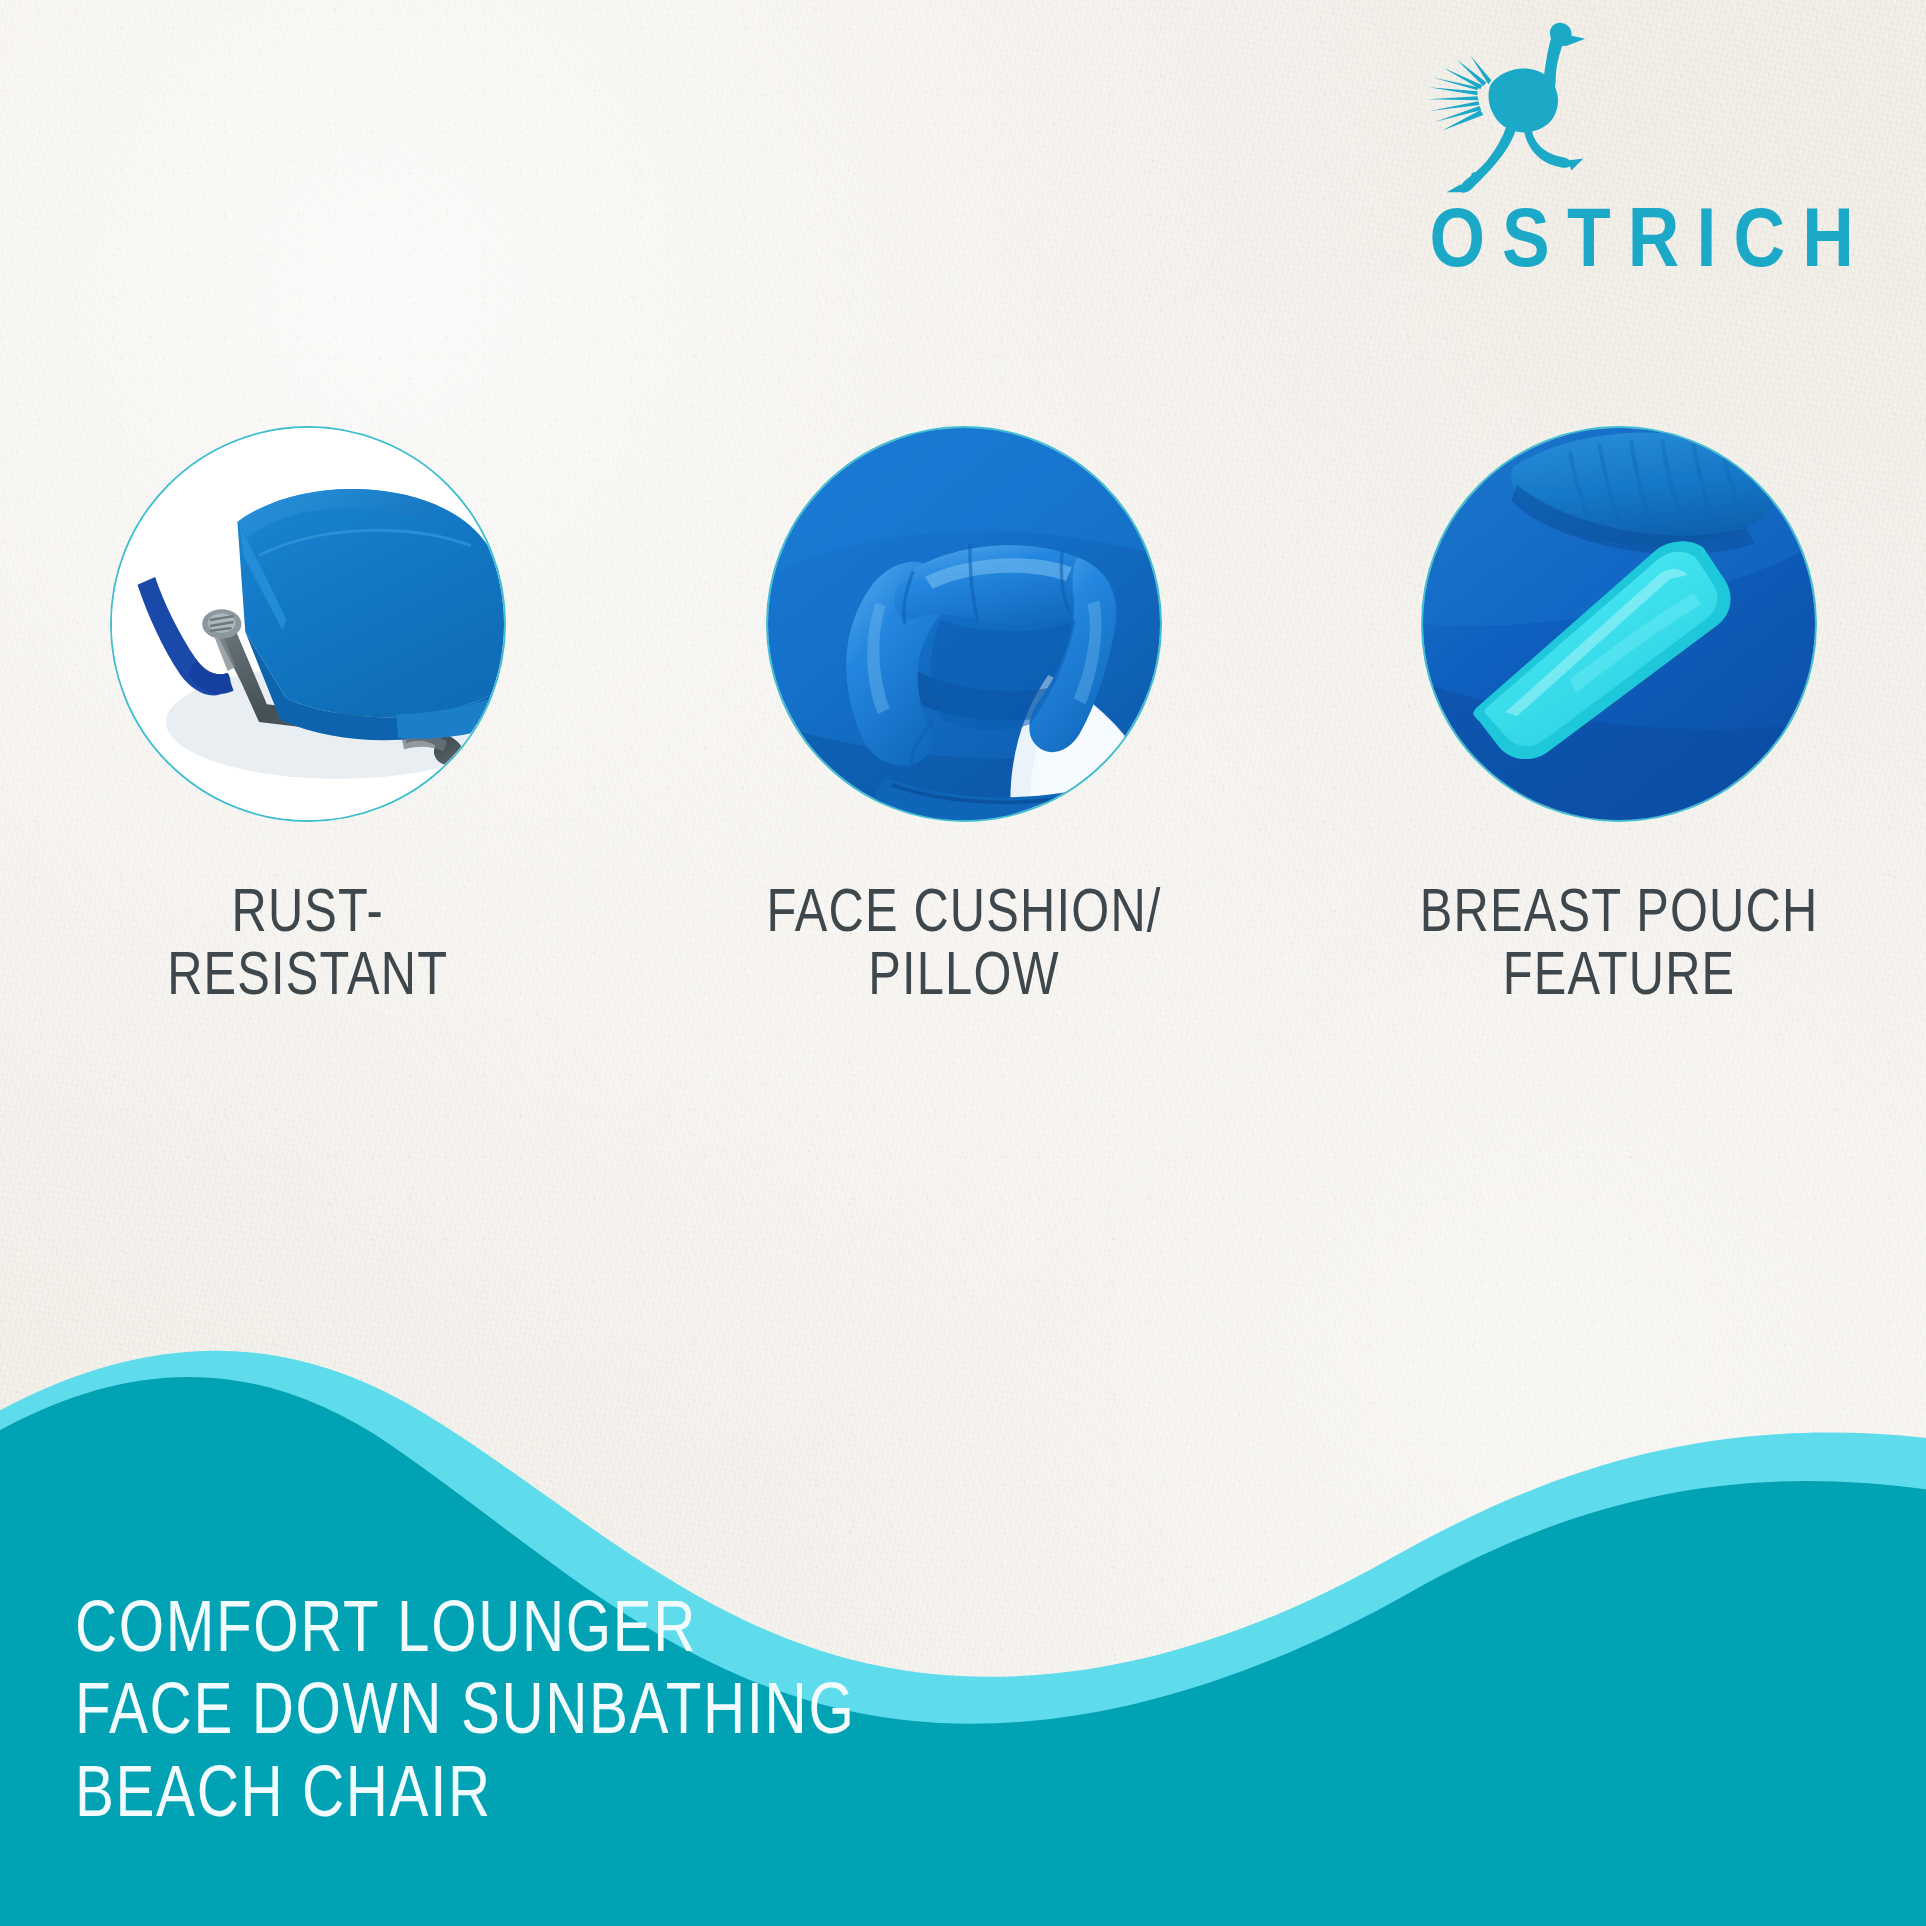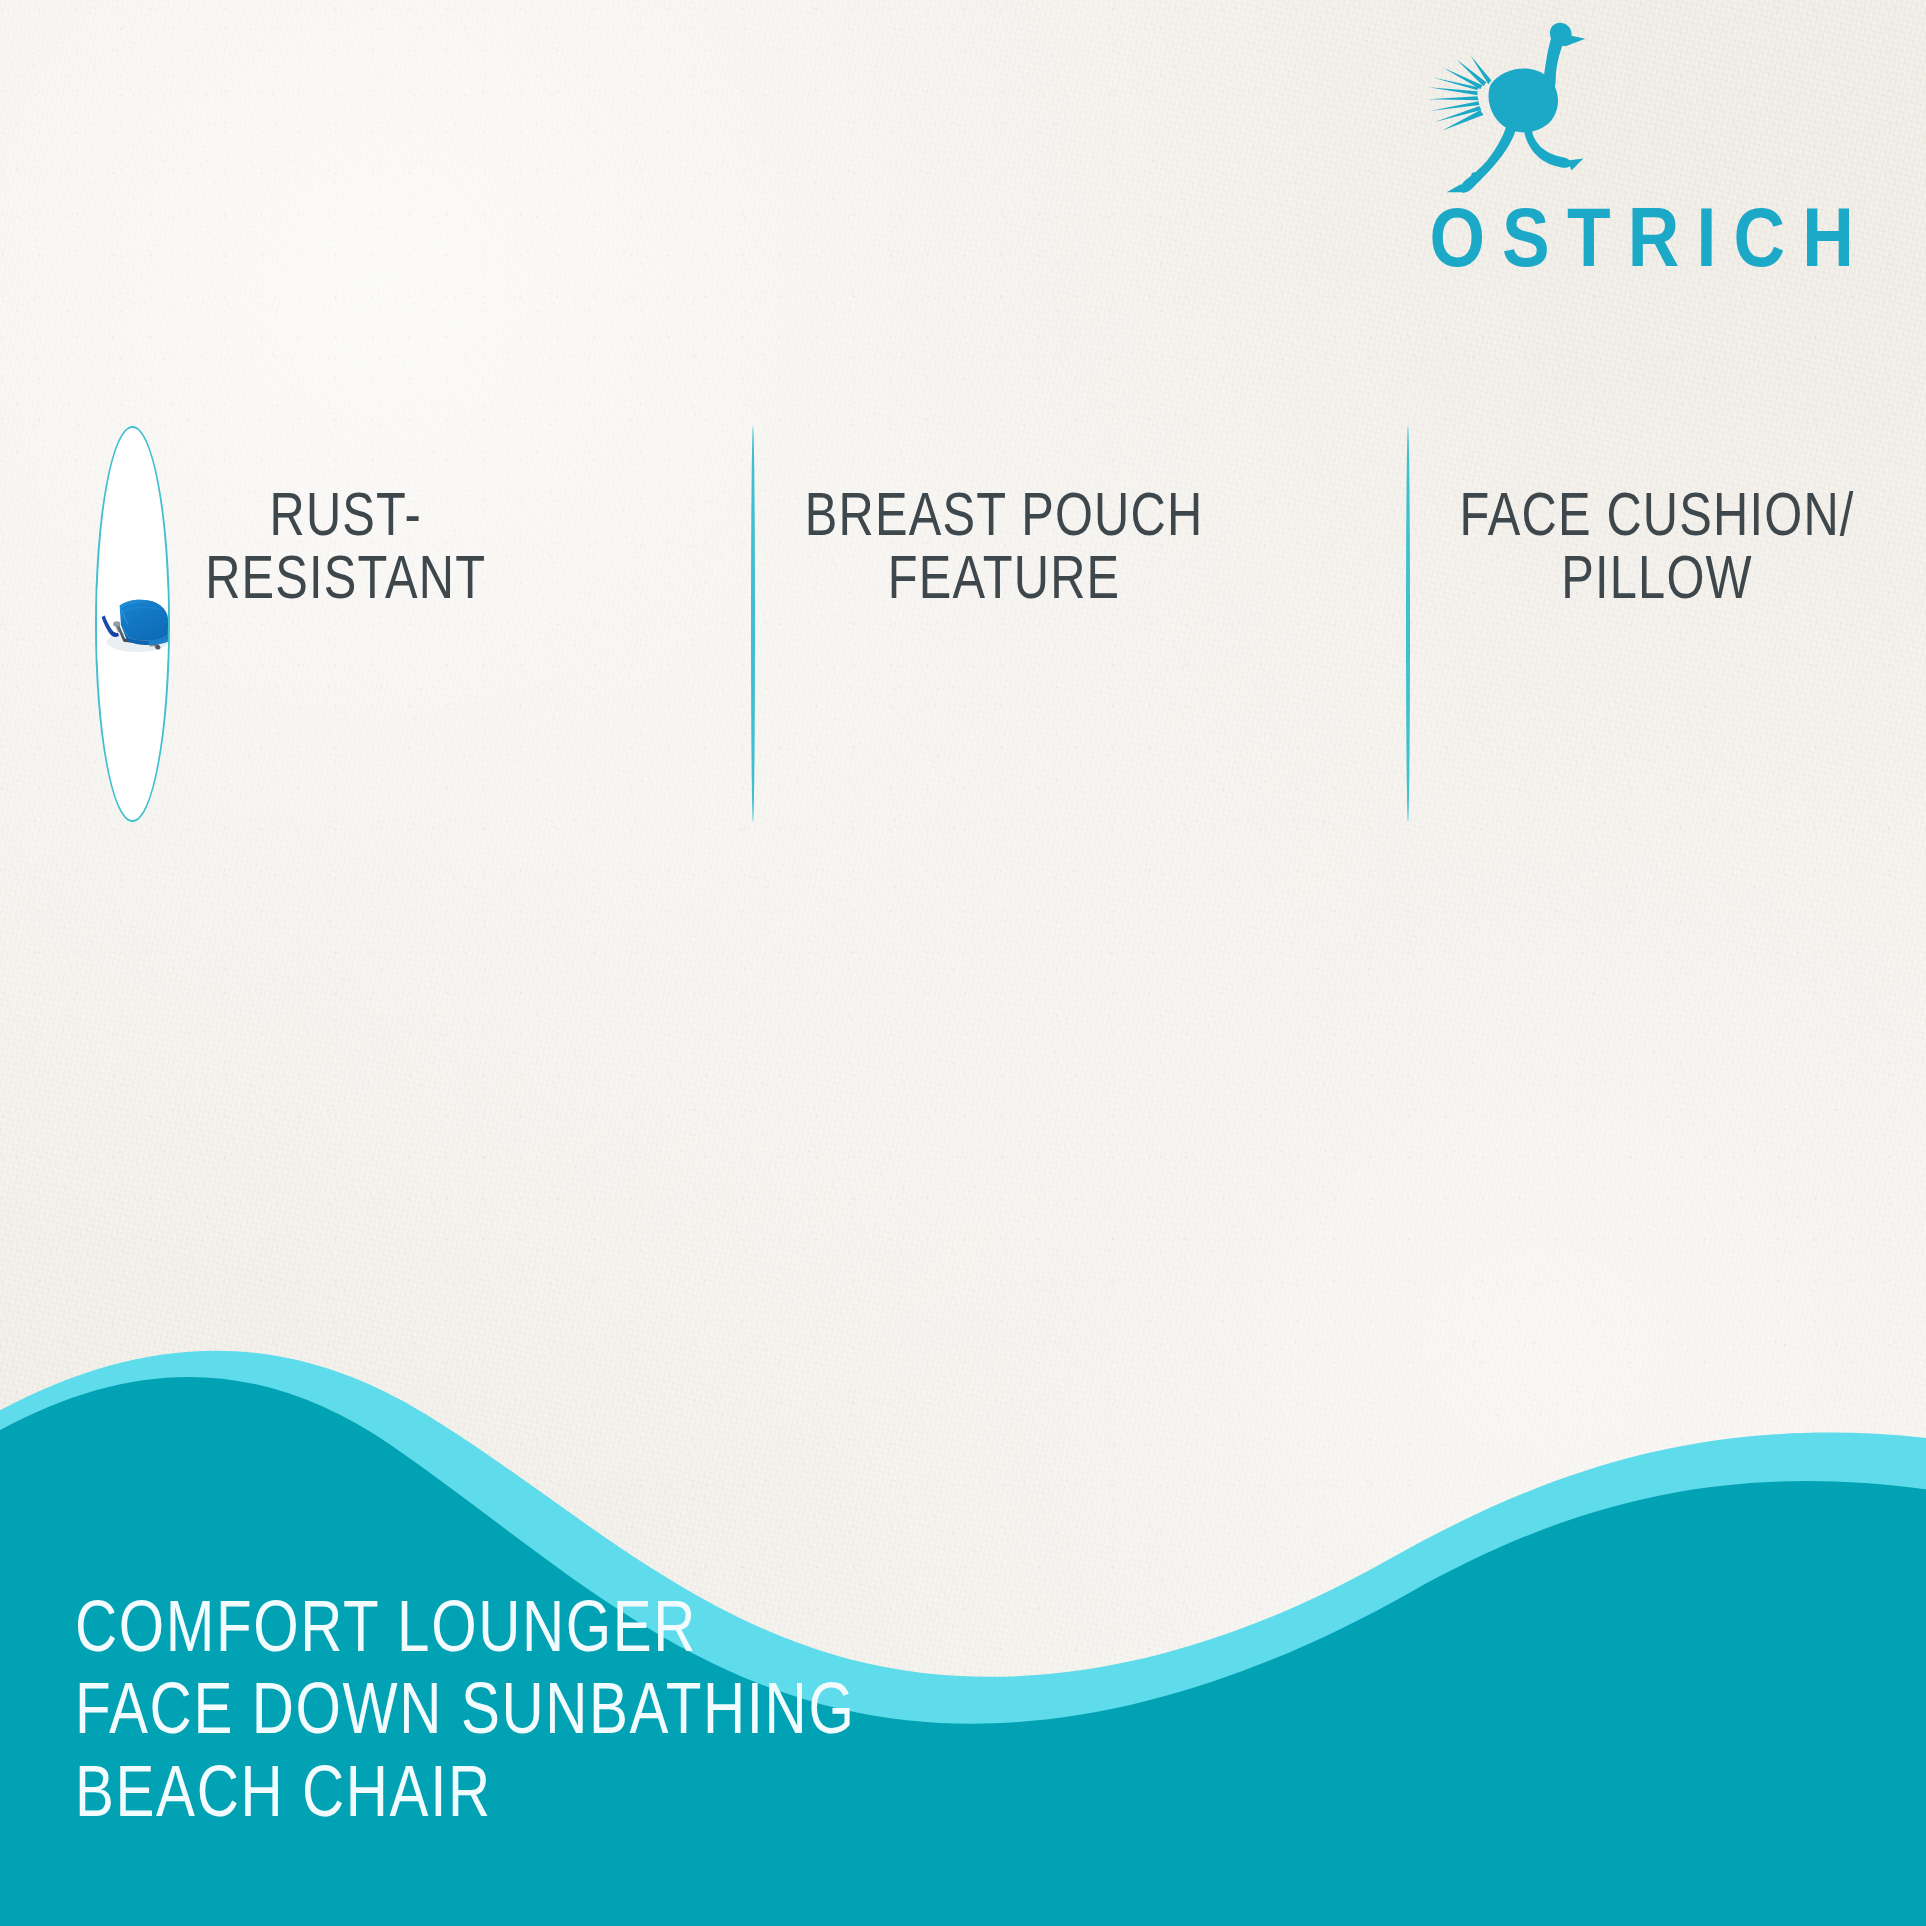--- a/index.html
+++ b/index.html
@@ -47,21 +47,21 @@
     line-height:1;
     transform:scaleX(.86);transform-origin:100% 50%;
   }
 
   
   #features{
     position:absolute;left:0;top:426px;width:1927px;height:733px;
     display:flex;justify-content:space-between;
     padding:0 95px;box-sizing:border-box;
   }
-  .feature{width:426px;display:flex;flex-direction:row;align-items:flex-start;}
+  .feature{width:426px;display:flex;flex-direction:column;align-items:center;}
   .circle{
     width:396px;height:396px;border-radius:50%;
     border:2px solid #3fbfd0;
     overflow:hidden;position:relative;
     background:#ffffff;
     box-sizing:border-box;
   }
   .circle svg{display:block;width:100%;height:100%;}
   .caption{
     margin-top:57px;
@@ -200,20 +200,87 @@
     <div class="caption">
       <span>RUST-</span>
       <span>RESISTANT</span>
     </div>
   </div>
 
   <div class="feature">
     <div class="circle">
       <svg viewBox="0 0 400 400" xmlns="http://www.w3.org/2000/svg" aria-hidden="true">
         <defs>
+          <linearGradient id="f3bg" x1="0" y1="0" x2="0.8" y2="1">
+            <stop offset="0" stop-color="#1b7ad3"></stop>
+            <stop offset="0.45" stop-color="#1470c8"></stop>
+            <stop offset="1" stop-color="#0d5bad"></stop>
+          </linearGradient>
+          <linearGradient id="f3cush" x1="0.1" y1="0" x2="0.7" y2="1">
+            <stop offset="0" stop-color="#55a8ea"></stop>
+            <stop offset="0.35" stop-color="#2487df"></stop>
+            <stop offset="1" stop-color="#1069bd"></stop>
+          </linearGradient>
+        </defs>
+        <rect width="400" height="400" fill="url(#f3bg)"></rect>
+
+        <path d="M0 0 L400 0 L400 130 C250 90 110 100 0 150 Z" fill="#1e82da" opacity=".35"></path>
+        <path d="M0 300 C120 340 280 350 400 320 L400 400 L0 400 Z" fill="#0b4f9e" opacity=".4"></path>
+
+        <path d="M286 252 C330 274 362 306 386 344 L330 398 L248 398
+                 C244 344 258 292 286 252 Z" fill="#eaf3fa"></path>
+        <path d="M300 262 C336 282 364 312 382 344 L340 390 L268 390
+                 C266 344 278 298 300 262 Z" fill="#f6fbff"></path>
+
+        <path d="M120 230 C170 266 250 280 316 258 L320 286
+                 C246 312 160 296 110 258 Z" fill="#0a4a98" opacity=".55"></path>
+
+        <path d="M96 316 C72 262 74 202 108 158 C124 138 150 130 168 142
+                 C186 154 186 178 172 196 C150 224 146 264 164 304
+                 C172 322 164 340 146 344 C124 348 106 336 96 316 Z" fill="url(#f3cush)"></path>
+
+        <path d="M140 150 C182 118 262 110 316 132 C344 144 352 168 336 184
+                 C318 202 264 206 216 196 C188 190 166 188 152 194
+                 C136 200 126 186 130 170 C132 160 134 154 140 150 Z" fill="url(#f3cush)"></path>
+
+        <path d="M316 132 C348 144 360 172 354 204 C348 240 336 280 318 312
+                 C306 332 286 336 274 324 C262 312 266 292 278 276
+                 C300 246 314 208 312 174 C310 156 310 142 316 132 Z" fill="url(#f3cush)"></path>
+
+        <path d="M160 152 C200 132 266 126 310 142 L304 156
+                 C262 142 204 146 168 164 Z" fill="#7cc2f2" opacity=".55"></path>
+        <path d="M120 182 C110 214 112 252 124 286 L112 292
+                 C98 254 98 212 110 178 Z" fill="#6fb8ee" opacity=".45"></path>
+        <path d="M338 176 C344 206 338 246 324 282 L312 276
+                 C326 242 332 206 326 180 Z" fill="#6fb8ee" opacity=".4"></path>
+
+        <g stroke="#0d5fb2" stroke-width="3.5" opacity=".55" fill="none">
+          <path d="M206 118 C206 146 208 172 214 196"></path>
+          <path d="M300 126 C298 152 300 172 308 188"></path>
+          <path d="M148 146 C140 168 136 186 140 200"></path>
+          <path d="M168 300 C154 316 146 330 146 344"></path>
+        </g>
+
+        <path d="M176 196 C216 210 278 212 314 196 C306 238 288 274 268 302
+                 C242 312 206 310 178 298 C162 262 164 224 176 196 Z" fill="#0b5cb0" opacity=".55"></path>
+
+        <path d="M120 356 C180 382 280 384 352 360 L360 400 L96 400 Z" fill="#0f66b8"></path>
+        <path d="M126 364 C186 386 280 388 348 368" stroke="#0a4b95" stroke-width="4" fill="none" opacity=".7"></path>
+      </svg>
+    </div>
+    <div class="caption">
+      <span>FACE CUSHION/</span>
+      <span>PILLOW</span>
+    </div>
+  </div>
+
+  <div class="feature">
+    <div class="circle">
+      <svg viewBox="0 0 400 400" xmlns="http://www.w3.org/2000/svg" aria-hidden="true">
+        <defs>
           <linearGradient id="f2bg" x1="0.1" y1="0" x2="0.9" y2="1">
             <stop offset="0" stop-color="#1a73c9"></stop>
             <stop offset="0.4" stop-color="#0f5fbe"></stop>
             <stop offset="1" stop-color="#0b4fa6"></stop>
           </linearGradient>
           <linearGradient id="f2roll" x1="0" y1="0" x2="0.3" y2="1">
             <stop offset="0" stop-color="#2a8fd8"></stop>
             <stop offset="0.55" stop-color="#1579c9"></stop>
             <stop offset="1" stop-color="#0f62b1"></stop>
           </linearGradient>
@@ -257,87 +324,20 @@
           <path d="M84 290 L240 150 C250 142 262 142 270 150 L252 154
                    L96 294 Z" fill="#a8f4fa" opacity=".55"></path>
           <path d="M150 256 C190 226 236 192 276 168 L284 180
                    C240 206 192 242 156 270 Z" fill="#7ef0f8" opacity=".35"></path>
         </g>
       </svg>
     </div>
     <div class="caption">
       <span>BREAST POUCH</span>
       <span>FEATURE</span>
-    </div>
-  </div>
-
-  <div class="feature">
-    <div class="circle">
-      <svg viewBox="0 0 400 400" xmlns="http://www.w3.org/2000/svg" aria-hidden="true">
-        <defs>
-          <linearGradient id="f3bg" x1="0" y1="0" x2="0.8" y2="1">
-            <stop offset="0" stop-color="#1b7ad3"></stop>
-            <stop offset="0.45" stop-color="#1470c8"></stop>
-            <stop offset="1" stop-color="#0d5bad"></stop>
-          </linearGradient>
-          <linearGradient id="f3cush" x1="0.1" y1="0" x2="0.7" y2="1">
-            <stop offset="0" stop-color="#55a8ea"></stop>
-            <stop offset="0.35" stop-color="#2487df"></stop>
-            <stop offset="1" stop-color="#1069bd"></stop>
-          </linearGradient>
-        </defs>
-        <rect width="400" height="400" fill="url(#f3bg)"></rect>
-
-        <path d="M0 0 L400 0 L400 130 C250 90 110 100 0 150 Z" fill="#1e82da" opacity=".35"></path>
-        <path d="M0 300 C120 340 280 350 400 320 L400 400 L0 400 Z" fill="#0b4f9e" opacity=".4"></path>
-
-        <path d="M286 252 C330 274 362 306 386 344 L330 398 L248 398
-                 C244 344 258 292 286 252 Z" fill="#eaf3fa"></path>
-        <path d="M300 262 C336 282 364 312 382 344 L340 390 L268 390
-                 C266 344 278 298 300 262 Z" fill="#f6fbff"></path>
-
-        <path d="M120 230 C170 266 250 280 316 258 L320 286
-                 C246 312 160 296 110 258 Z" fill="#0a4a98" opacity=".55"></path>
-
-        <path d="M96 316 C72 262 74 202 108 158 C124 138 150 130 168 142
-                 C186 154 186 178 172 196 C150 224 146 264 164 304
-                 C172 322 164 340 146 344 C124 348 106 336 96 316 Z" fill="url(#f3cush)"></path>
-
-        <path d="M140 150 C182 118 262 110 316 132 C344 144 352 168 336 184
-                 C318 202 264 206 216 196 C188 190 166 188 152 194
-                 C136 200 126 186 130 170 C132 160 134 154 140 150 Z" fill="url(#f3cush)"></path>
-
-        <path d="M316 132 C348 144 360 172 354 204 C348 240 336 280 318 312
-                 C306 332 286 336 274 324 C262 312 266 292 278 276
-                 C300 246 314 208 312 174 C310 156 310 142 316 132 Z" fill="url(#f3cush)"></path>
-
-        <path d="M160 152 C200 132 266 126 310 142 L304 156
-                 C262 142 204 146 168 164 Z" fill="#7cc2f2" opacity=".55"></path>
-        <path d="M120 182 C110 214 112 252 124 286 L112 292
-                 C98 254 98 212 110 178 Z" fill="#6fb8ee" opacity=".45"></path>
-        <path d="M338 176 C344 206 338 246 324 282 L312 276
-                 C326 242 332 206 326 180 Z" fill="#6fb8ee" opacity=".4"></path>
-
-        <g stroke="#0d5fb2" stroke-width="3.5" opacity=".55" fill="none">
-          <path d="M206 118 C206 146 208 172 214 196"></path>
-          <path d="M300 126 C298 152 300 172 308 188"></path>
-          <path d="M148 146 C140 168 136 186 140 200"></path>
-          <path d="M168 300 C154 316 146 330 146 344"></path>
-        </g>
-
-        <path d="M176 196 C216 210 278 212 314 196 C306 238 288 274 268 302
-                 C242 312 206 310 178 298 C162 262 164 224 176 196 Z" fill="#0b5cb0" opacity=".55"></path>
-
-        <path d="M120 356 C180 382 280 384 352 360 L360 400 L96 400 Z" fill="#0f66b8"></path>
-        <path d="M126 364 C186 386 280 388 348 368" stroke="#0a4b95" stroke-width="4" fill="none" opacity=".7"></path>
-      </svg>
-    </div>
-    <div class="caption">
-      <span>FACE CUSHION/</span>
-      <span>PILLOW</span>
     </div>
   </div>
 
 </div>
 
 <div id="waves">
   <svg viewBox="0 0 1946 790" preserveAspectRatio="none" xmlns="http://www.w3.org/2000/svg" aria-hidden="true">
     <path d="M0 268 C150 188 290 186 430 272 C570 358 690 476 860 520
              C1040 566 1230 516 1400 420 C1560 330 1720 272 1946 296
              L1946 790 L0 790 Z" fill="#5fdcec"></path>

